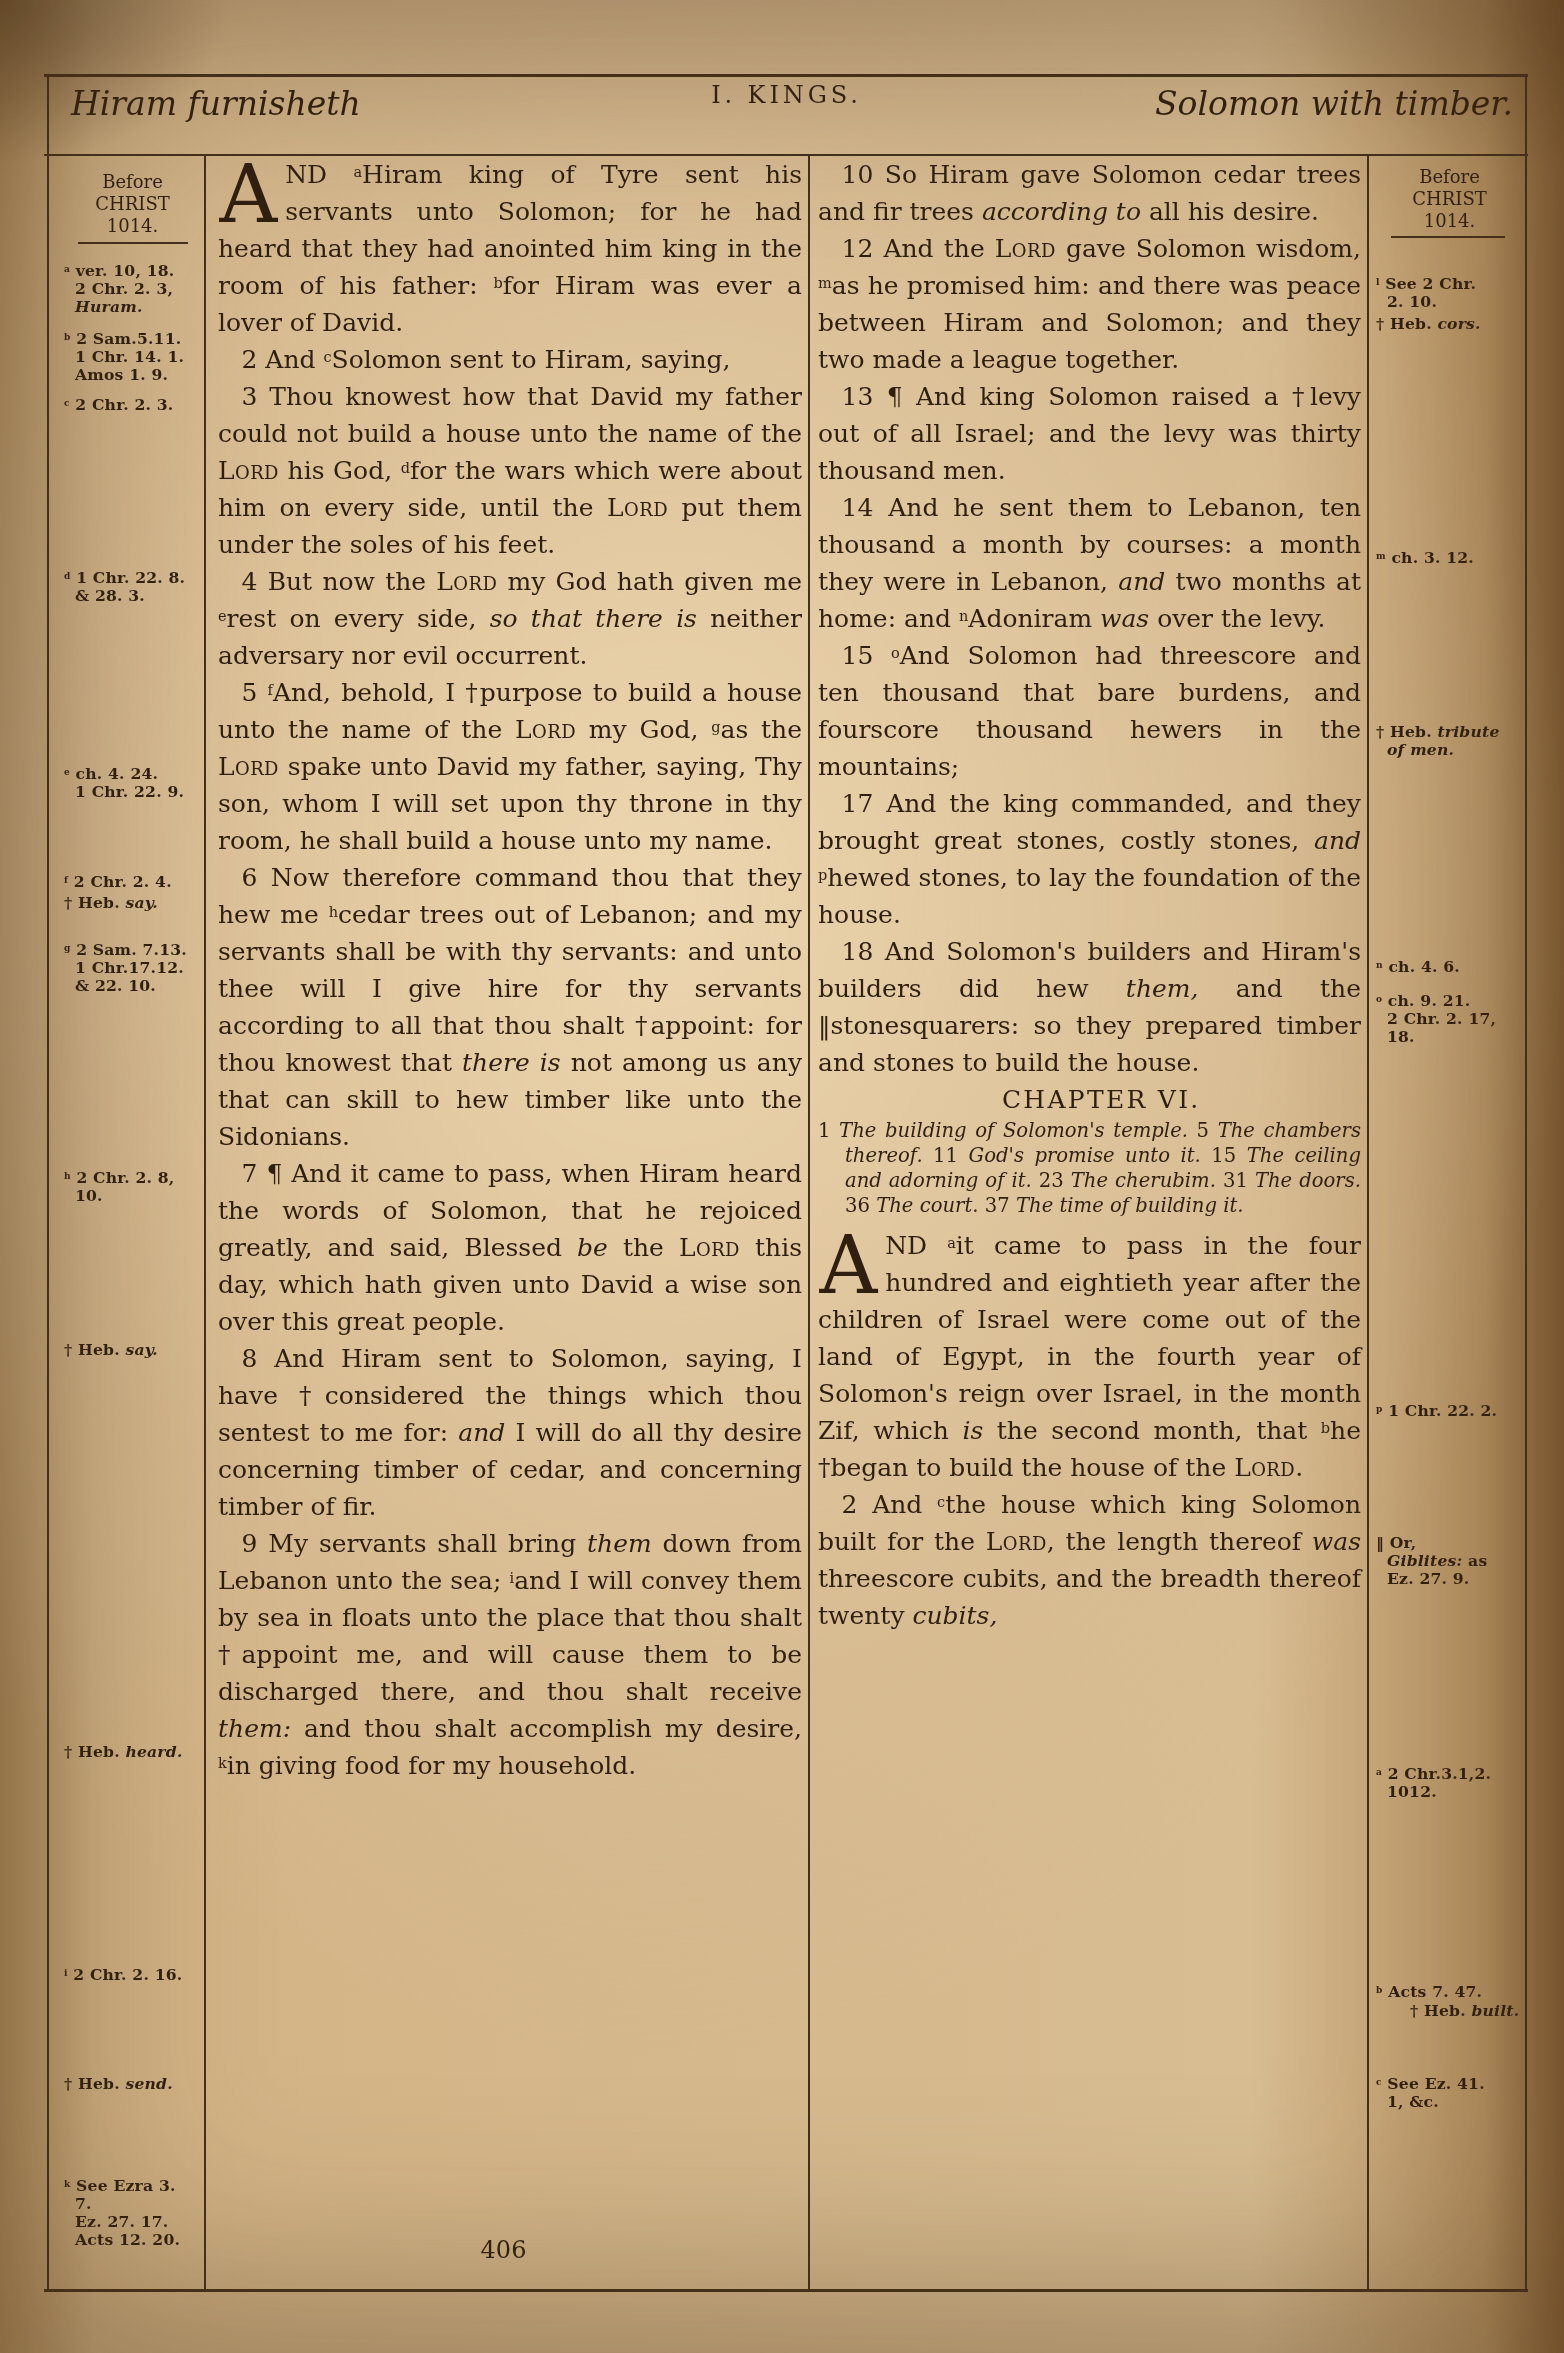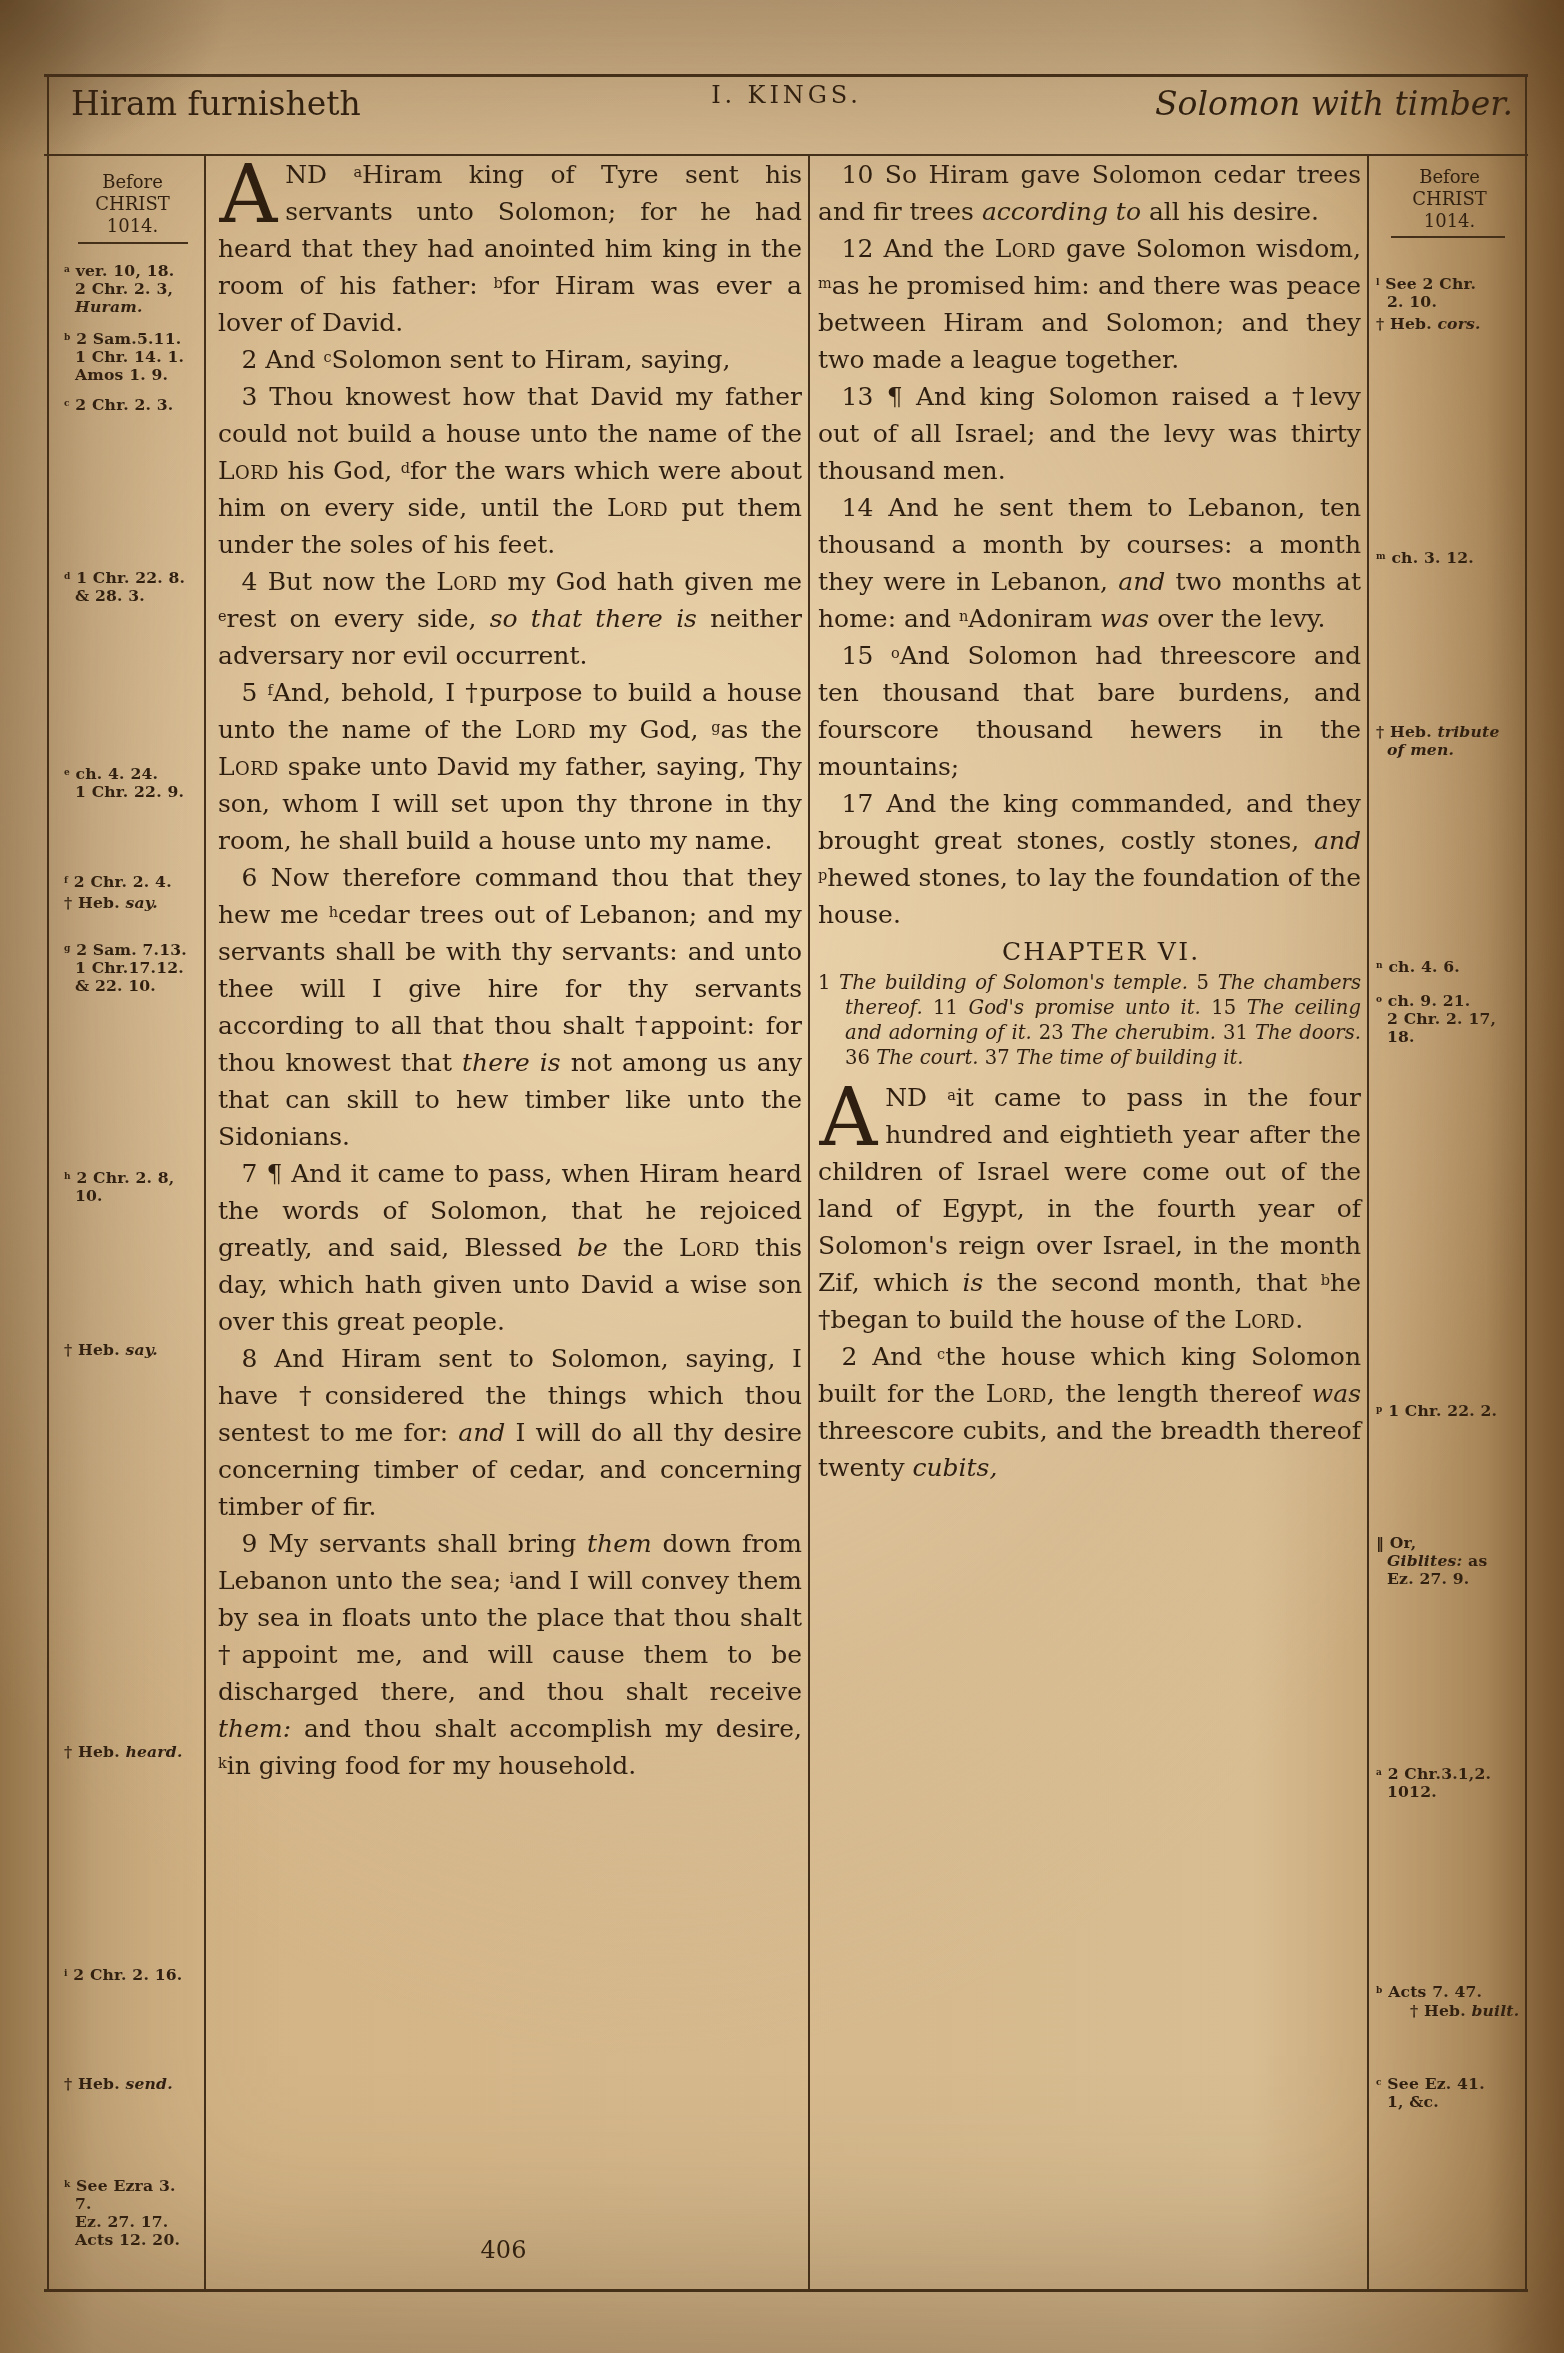--- a/index.html
+++ b/index.html
@@ -14,21 +14,21 @@
       linear-gradient(to right, #b2905f 0%, #d2b385 6%, #d8bd92 80%, #bb9766 95%, #8a6438 100%),
       #cdb084;
   }
   .vignette{position:absolute;inset:0;z-index:9;pointer-events:none;
     box-shadow:inset 0 0 203px 55px rgba(74,48,22,.42);}
   .rule{position:absolute;background:#44301b;z-index:1;}
   .content{position:absolute;inset:0;z-index:2;}
 
   
   .running-head{position:absolute;top:78px;left:49px;right:41px;height:63px;}
-  .rh-left{position:absolute;left:22px;top:6.3px;font-size:33px;}
+  .rh-left{position:absolute;left:22px;top:6.3px;font-style:italic;font-size:33px;}
   .rh-center{position:absolute;left:0;right:0;top:3.1px;text-align:center;font-size:24px;letter-spacing:3.9px;}
   .rh-right{position:absolute;right:11px;top:6.3px;font-style:italic;font-size:33px;}
 
   
   .bc-block{position:absolute;width:125px;text-align:center;font-size:18px;line-height:22px;}
 
   
   .margin-note{position:absolute;font-size:15.6px;line-height:18px;font-weight:bold;letter-spacing:0.2px;}
   .margin-note .note-line{white-space:nowrap;}
   .margin-note .note-line + .note-line{padding-left:11px;}
@@ -194,20 +194,21 @@
       <p class="verse"><span>8</span> And Hiram sent to Solomon, saying, I have †considered the things which thou sentest to me for: <em>and</em> I will do all thy desire concerning timber of cedar, and concerning timber of fir.</p>
       <p class="verse"><span>9</span> My servants shall bring <em>them</em> down from Lebanon unto the sea; <sup>i</sup>and I will convey them by sea in floats unto the place that thou shalt †appoint me, and will cause them to be discharged there, and thou shalt receive <em>them:</em> and thou shalt accomplish my desire, <sup>k</sup>in giving food for my household.</p>
     </div>
   <div class="text-col col-right" id="col-right">
       <p class="verse"><span>10</span> So Hiram gave Solomon cedar trees and fir trees <em>according to</em> all his desire.</p>
       <p class="verse"><span>12</span> And the <span class="sc">Lord</span> gave Solomon wisdom, <sup>m</sup>as he promised him: and there was peace between Hiram and Solomon; and they two made a league together.</p>
       <p class="verse"><span>13</span> ¶ And king Solomon raised a †levy out of all Israel; and the levy was thirty thousand men.</p>
       <p class="verse"><span>14</span> And he sent them to Lebanon, ten thousand a month by courses: a month they were in Lebanon, <em>and</em> two months at home: and <sup>n</sup>Adoniram <em>was</em> over the levy.</p>
       <p class="verse"><span>15</span> <sup>o</sup>And Solomon had threescore and ten thousand that bare burdens, and fourscore thousand hewers in the mountains;</p>
       <p class="verse"><span>17</span> And the king commanded, and they brought great stones, costly stones, <em>and</em> <sup>p</sup>hewed stones, to lay the foundation of the house.</p>
+      <p class="verse"><span>18</span> And Solomon's builders and Hiram's builders did hew <em>them,</em> and the ‖stonesquarers: so they prepared timber and stones to build the house.</p>
       <p class="verse chapter-heading">CHAPTER VI.</p>
       <p class="chapter-summary">1 <em>The building of Solomon's temple.</em> 5 <em>The chambers thereof.</em> 11 <em>God's promise unto it.</em> 15 <em>The ceiling and adorning of it.</em> 23 <em>The cherubim.</em> 31 <em>The doors.</em> 36 <em>The court.</em> 37 <em>The time of building it.</em></p>
       <p class="verse first"><span class="dropcap">A</span>ND <sup>a</sup>it came to pass in the four hundred and eightieth year after the children of Israel were come out of the land of Egypt, in the fourth year of Solomon's reign over Israel, in the month Zif, which <em>is</em> the second month, that <sup>b</sup>he †began to build the house of the <span class="sc">Lord</span>.</p>
       <p class="verse"><span>2</span> And <sup>c</sup>the house which king Solomon built for the <span class="sc">Lord</span>, the length thereof <em>was</em> threescore cubits, and the breadth thereof twenty <em>cubits,</em></p>
     </div>
 
   <div class="page-number">406</div>
 </div>
 
 <div class="vignette"></div>

